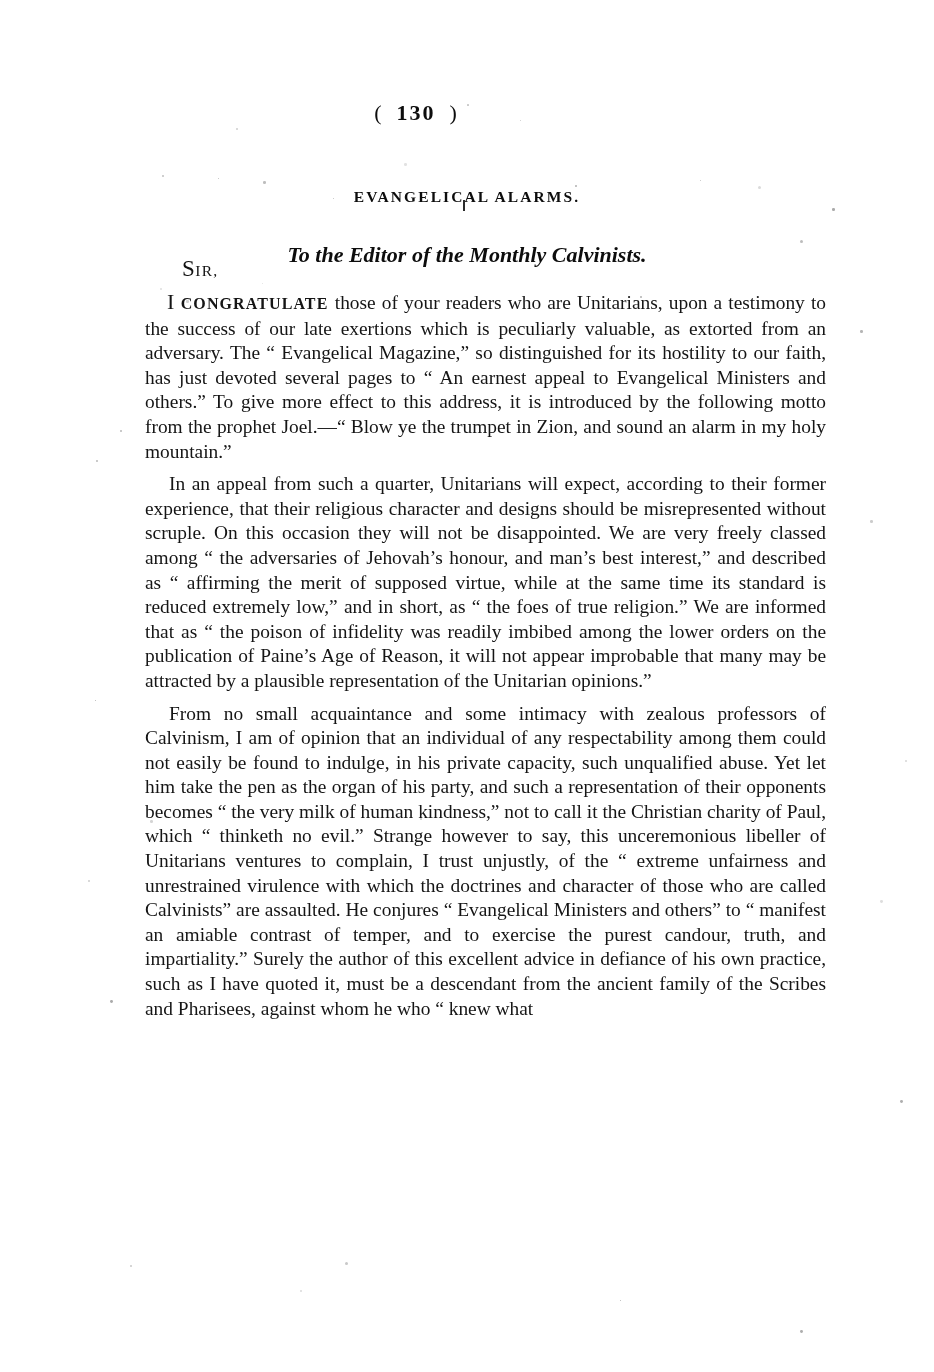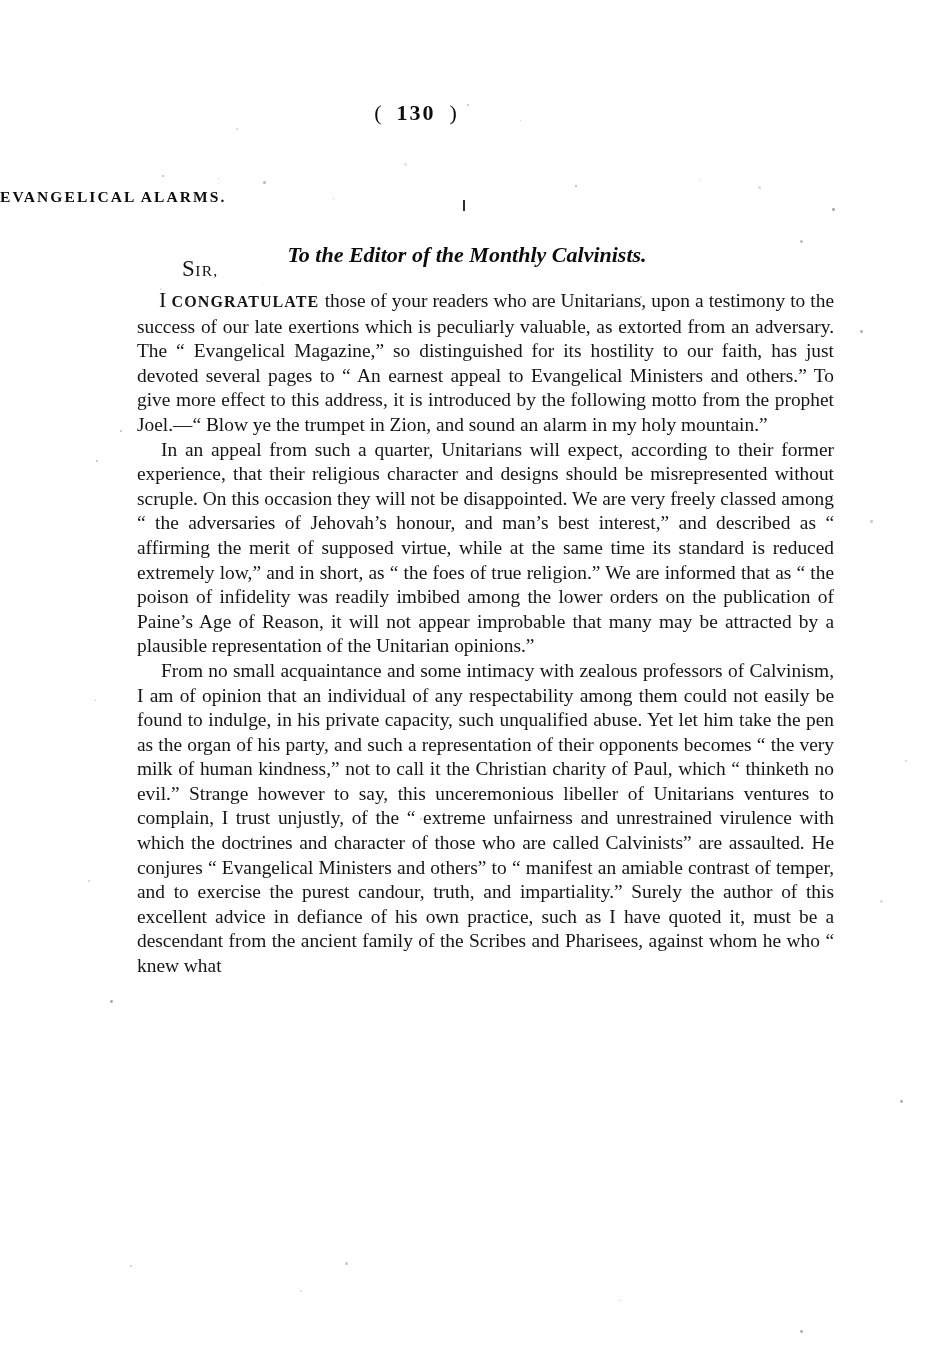--- a/index.html
+++ b/index.html
@@ -50,20 +50,21 @@
   }
   #folio .paren { padding: 0 14px; }
   #folio .num { letter-spacing: 2px; font-weight: 600; }
 
   
   #article-title {
     position: absolute;
     top: 178px;
     left: 0;
     width: 934px;
+    text-align: center;
     font-size: 15.5px;
     letter-spacing: 2.1px;
     font-weight: 700;
     color: #0d0d0d;
   }
   #title-mark {
     position: absolute;
     top: 200px;
     left: 463px;
     width: 2px;
@@ -96,21 +97,21 @@
   }
   #salutation .dropcap {
     font-size: 23px;
   }
   #salutation .sc {
     font-size: 15.5px;
     letter-spacing: 1.2px;
   }
 
   p.body {
-    margin: 0;
+    margin: 8px;
     font-size: 19.4px;
     line-height: 24.6px;
     text-align: justify;
     text-justify: inter-word;
     text-indent: 24px;
     hyphens: none;
     color: #151515;
   }
   p.body:first-of-type { text-indent: 22px; }
   p.body .lead-cap { font-size: 22px; }

